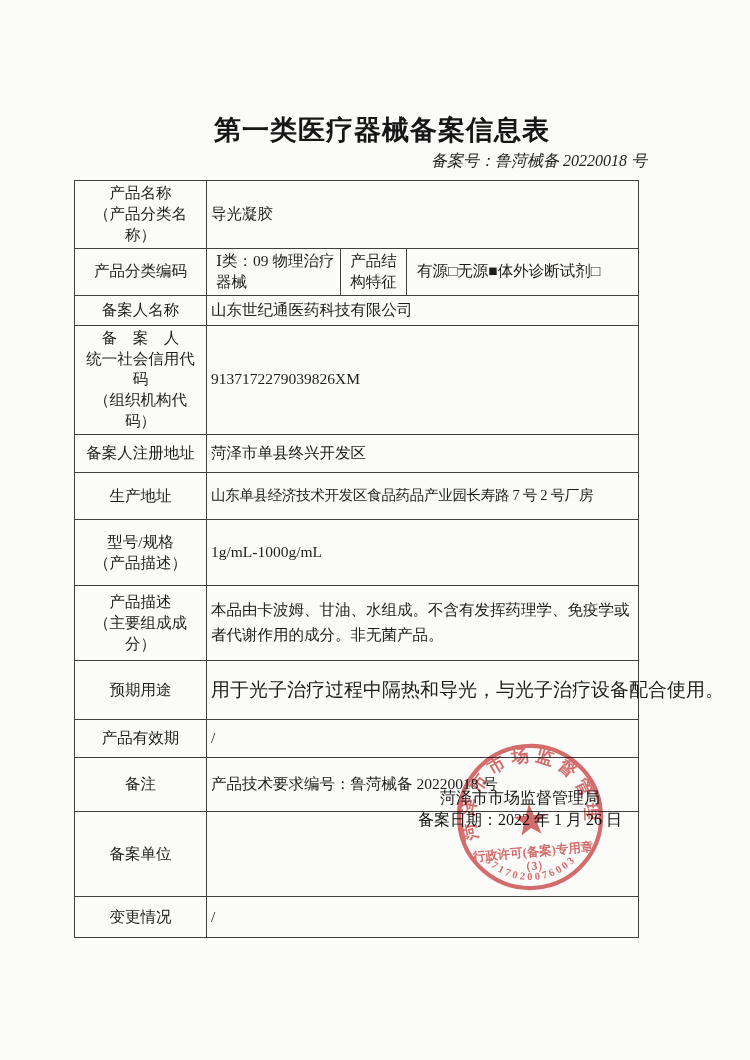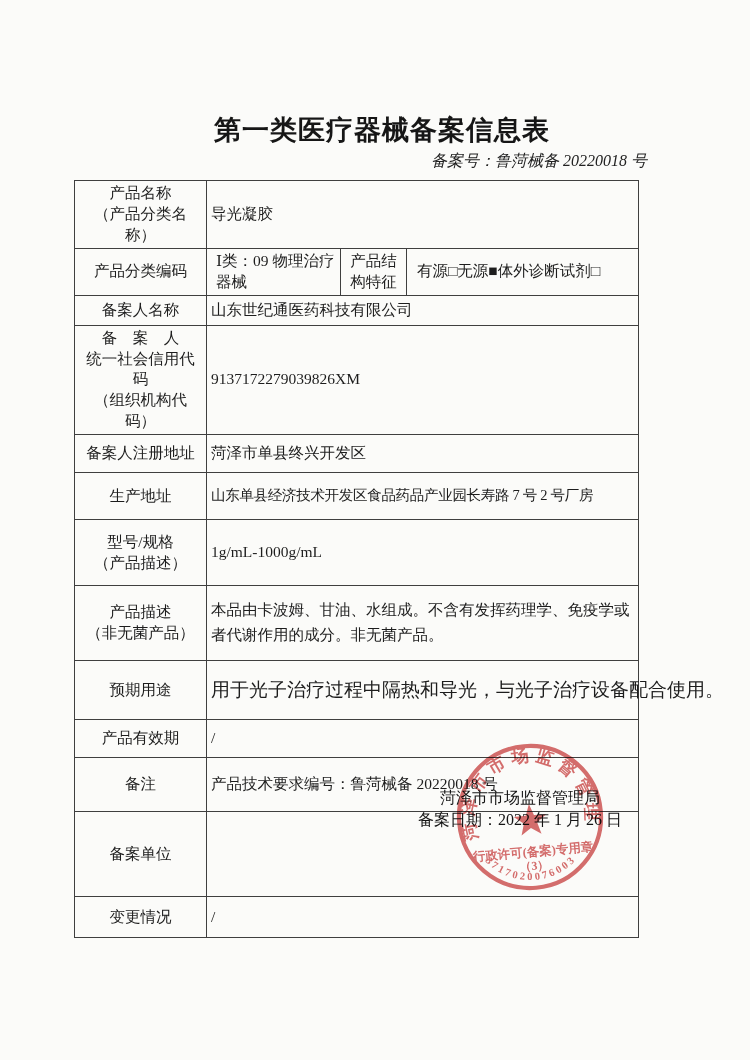--- a/index.html
+++ b/index.html
@@ -108,21 +108,21 @@
   <tr class="r7">
     <td class="lbl">
       <div>型号/规格</div>
       <div>（产品描述）</div>
     </td>
     <td class="val" colspan="3">1g/mL-1000g/mL</td>
   </tr>
   <tr class="r8">
     <td class="lbl">
       <div>产品描述</div>
-      <div>（非无菌产品）</div>
+      <div>（主要组成成分）</div>
     </td>
     <td class="val" colspan="3" style="line-height:1.6;">本品由卡波姆、甘油、水组成。不含有发挥药理学、免疫学或者代谢作用的成分。非无菌产品。</td>
   </tr>
   <tr class="r9">
     <td class="lbl">预期用途</td>
     <td class="val nowrap-val" colspan="3" style="font-size:19px;">用于光子治疗过程中隔热和导光，与光子治疗设备配合使用。</td>
   </tr>
   <tr class="r10">
     <td class="lbl">产品有效期</td>
     <td class="val" colspan="3">/</td>

